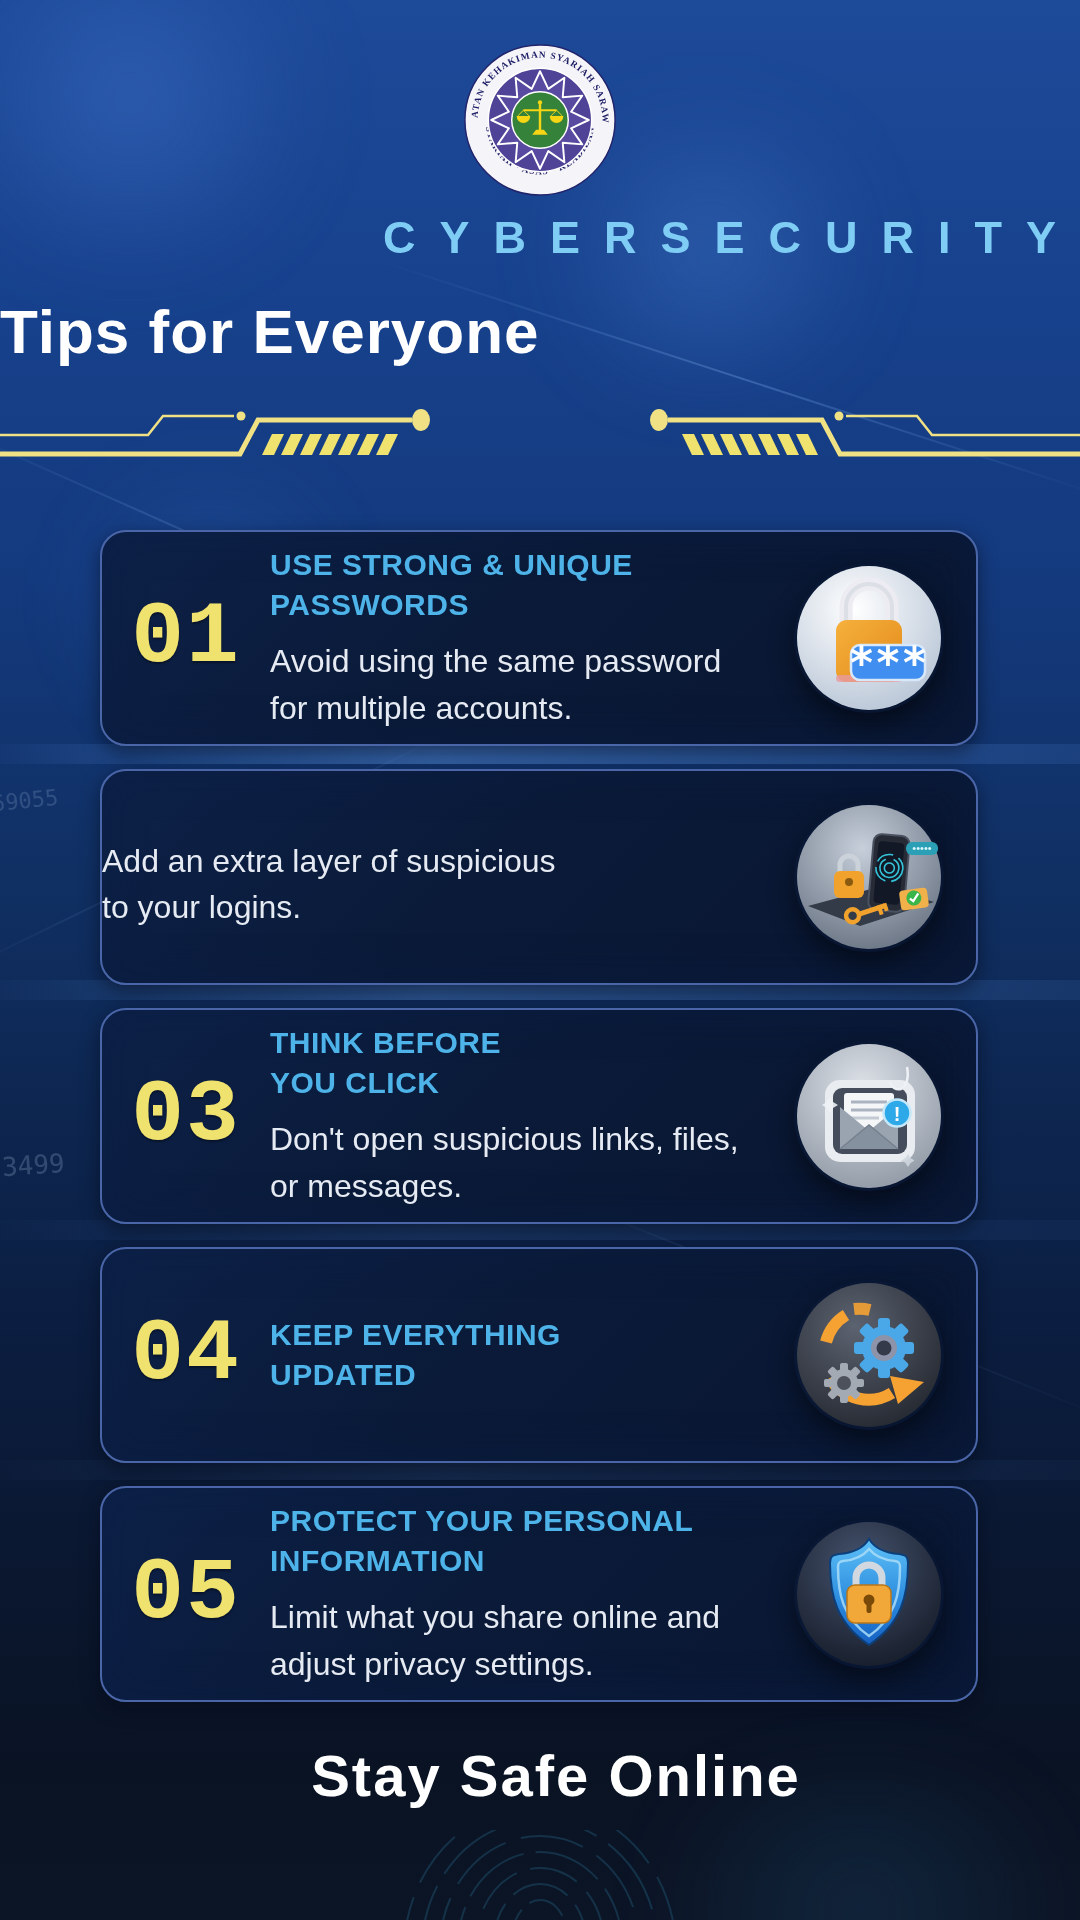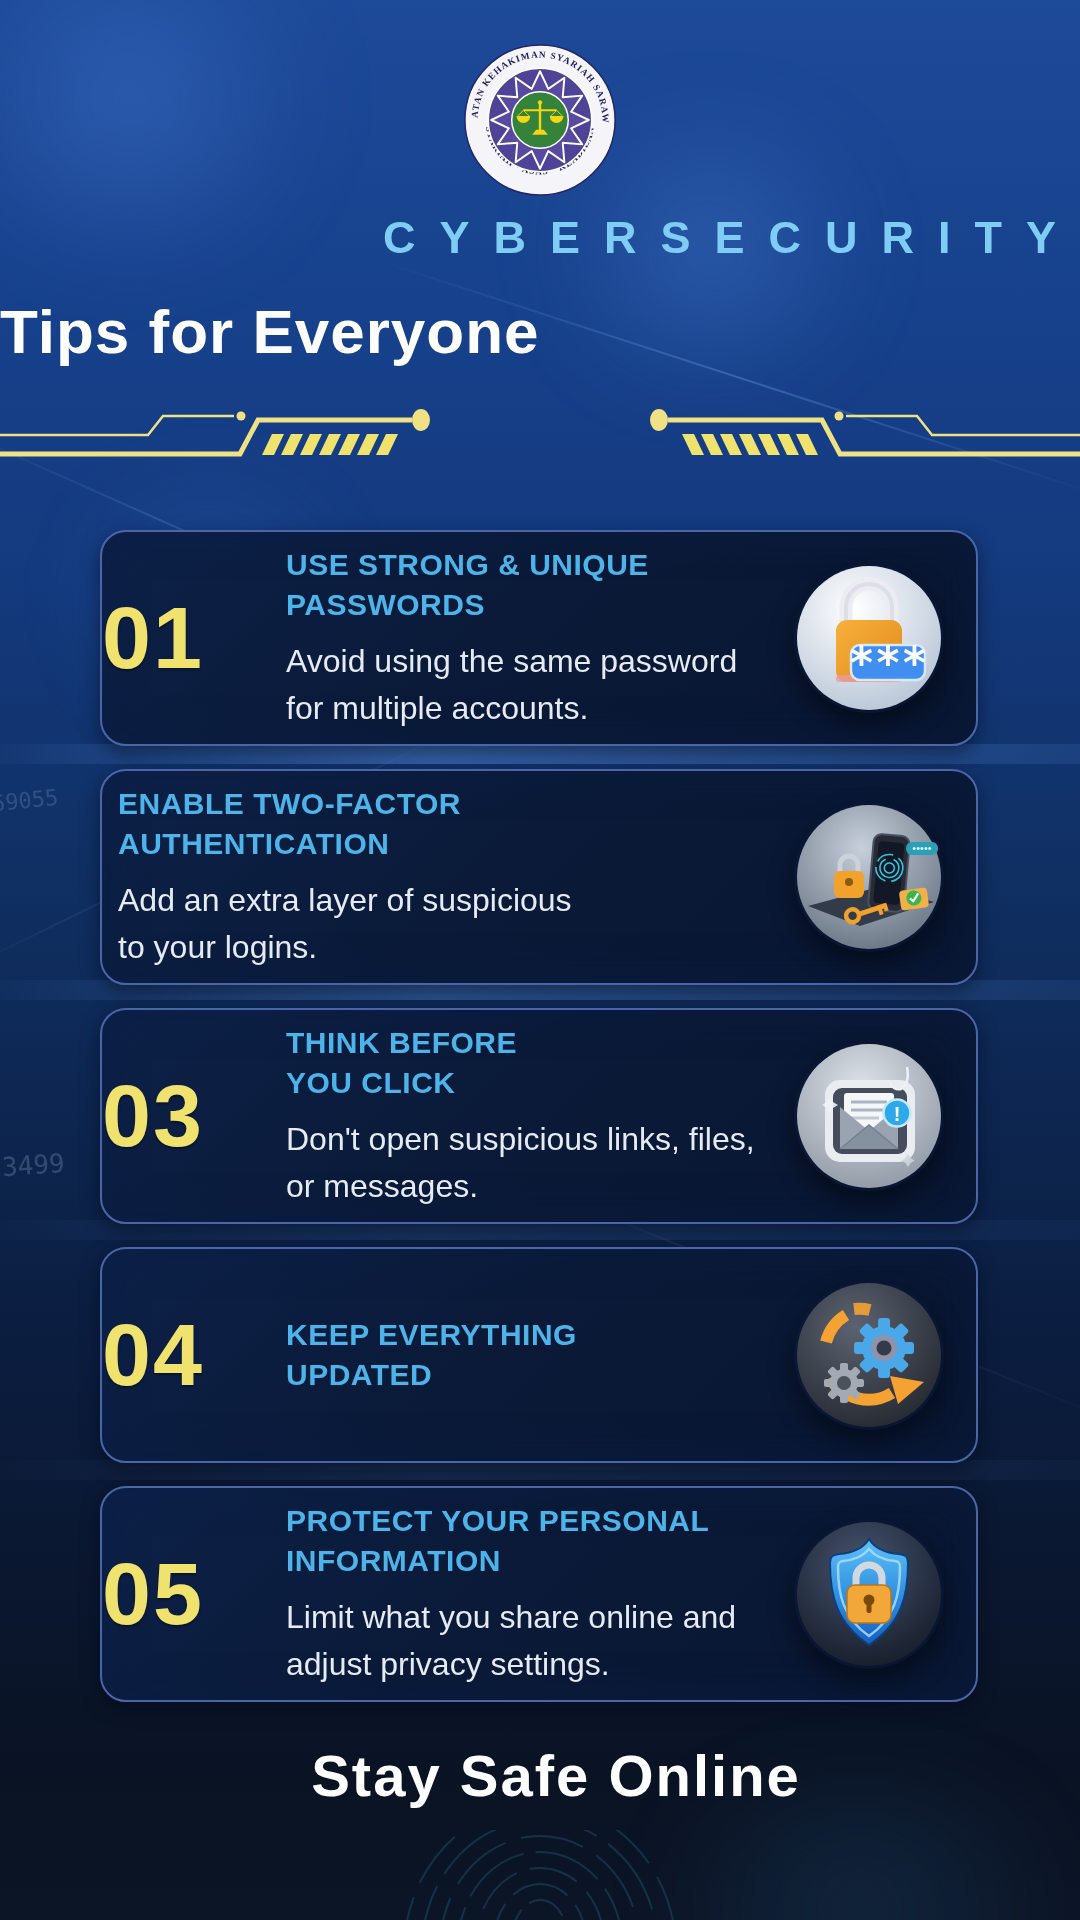--- a/index.html
+++ b/index.html
@@ -39,26 +39,26 @@
   
   .cards{position:absolute;left:100px;top:530px;width:878px;}
   .card{
     position:relative;display:flex;align-items:center;
     height:212px;margin-bottom:23px;border-radius:26px;
     background:linear-gradient(135deg,#0d2148 0%,#0a1a38 45%,#091631 100%);
     border:2px solid #4a66a8;
     box-shadow:0 6px 18px rgba(3,8,20,.5), inset 0 0 40px rgba(10,30,70,.5);
   }
   .tip-number{
-    flex:0 0 168px;
-    font-family:Liberation Sans, sans-serif;font-weight:700;
+    flex:0 0 168px;text-align:center;
+    font-family:Liberation Mono, monospace;font-weight:700;
     font-size:88px;letter-spacing:2px;color:#f0e26e;line-height:1;
     text-shadow:0 2px 2px rgba(0,0,0,.35);
   }
-  .tip-text{flex:1 1 auto;padding-right:14px;margin-left:16px;}
+  .tip-text{flex:1 1 auto;padding-right:14px;}
   .tip-heading{
     font-size:30px;font-weight:700;color:#4db3e8;letter-spacing:.5px;
     line-height:1.32;white-space:pre-line;margin:0;
   }
   .tip-body{
     font-size:32px;color:#e6ebf3;line-height:1.45;margin:14px 0 0 0;
     white-space:pre-line;font-weight:400;
   }
   .tip-icon{flex:0 0 150px;width:150px;height:150px;margin-right:32px;border-radius:50%;
     box-shadow:0 12px 26px rgba(0,0,0,.45);}
@@ -173,22 +173,20 @@
           <rect x="42" y="57" width="66" height="62" rx="11" fill="url(#lock1)"></rect>
           <rect x="42" y="112" width="66" height="7" rx="3.5" fill="#e89aa0" opacity=".8"></rect>
           <rect x="57" y="82" width="74" height="35" rx="9" fill="#3f8ef0" stroke="#d8e8fb" stroke-width="2.5"></rect>
           <text x="94" y="115" text-anchor="middle" font-size="44" font-weight="700" fill="#ffffff" font-family="DejaVu Sans Mono, monospace">***</text>
         </svg>
       </div>
     </div>
 
     <div class="card">
       <div class="tip-text">
-        <p class="tip-heading">ENABLE TWO-FACTOR
-AUTHENTICATION</p>
         <p class="tip-body">Add an extra layer of suspicious
 to your logins.</p>
       </div>
       <div class="tip-icon">
         <svg viewBox="0 0 150 150">
           <defs>
             <radialGradient id="bg2" cx="45%" cy="30%" r="80%">
               <stop offset="0%" stop-color="#c6cfda"></stop>
                 <stop offset="100%" stop-color="#636e7e"></stop>
             </radialGradient>

